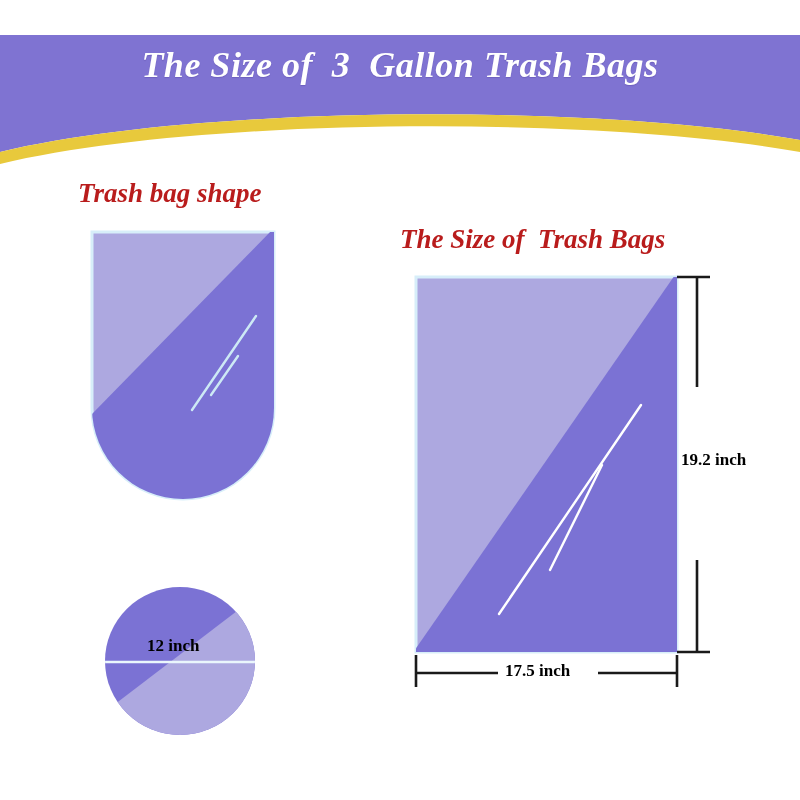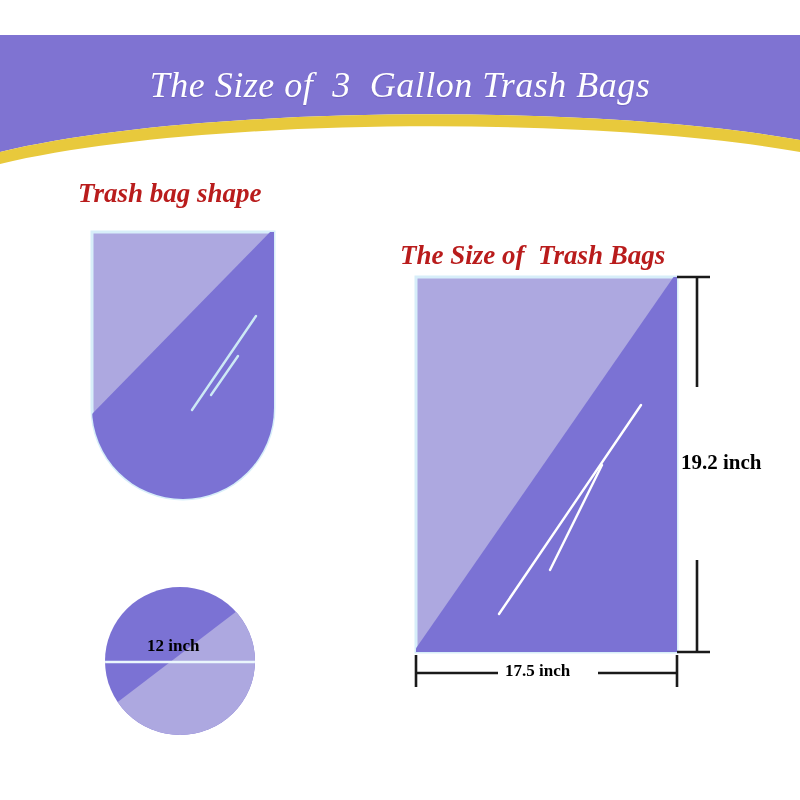--- a/index.html
+++ b/index.html
@@ -21,46 +21,46 @@
     position: absolute;
     left: 0;
     top: 0;
     width: 800px;
     height: 170px;
   }
   .banner svg { display: block; }
   .banner-title {
     position: absolute;
     left: 0;
-    top: 64px;
+    top: 44px;
     width: 800px;
     text-align: center;
     color: #ffffff;
     font-family: "Liberation Serif", serif;
     font-style: italic;
-    font-weight: normal;
+    font-weight: bold;
     font-size: 36px;
     letter-spacing: 0.5px;
     white-space: pre;
     text-shadow: 0 1px 1px rgba(60,40,130,0.25);
   }
 
   
   .heading {
     position: absolute;
     color: #b91c1c;
     font-family: "Liberation Serif", serif;
     font-style: italic;
     font-weight: bold;
     font-size: 27px;
     white-space: pre;
   }
   #heading-shape { left: 78px; top: 178px; }
   #heading-diameter { left: 88px; top: 532px; }
-  #heading-size { left: 400px; top: 224px; margin-top: 16px; }
+  #heading-size { left: 400px; top: 224px; }
 
   
   #bag-shape {
     position: absolute;
     left: 88px;
     top: 228px;
     width: 190px;
     height: 275px;
   }
 
@@ -90,21 +90,21 @@
   #size-diagram {
     position: absolute;
     left: 398px;
     top: 262px;
     width: 396px;
     height: 425px;
   }
   #label-192 {
     left: 681px;
     top: 450px;
-    font-size: 21px;
+    font-size: 17px;
   }
   #label-175 {
     left: 505px;
     top: 661px;
     font-size: 17px;
     text-align: center;
   }
 </style>
 </head>
 <body>

